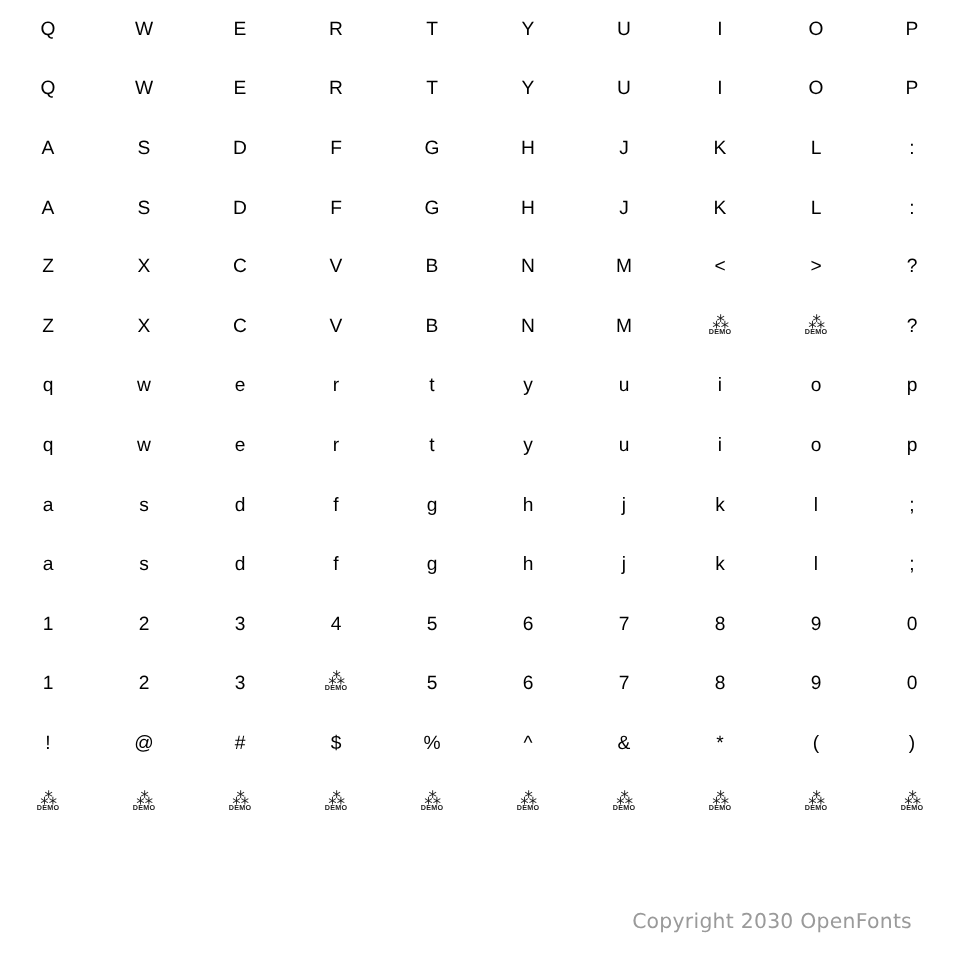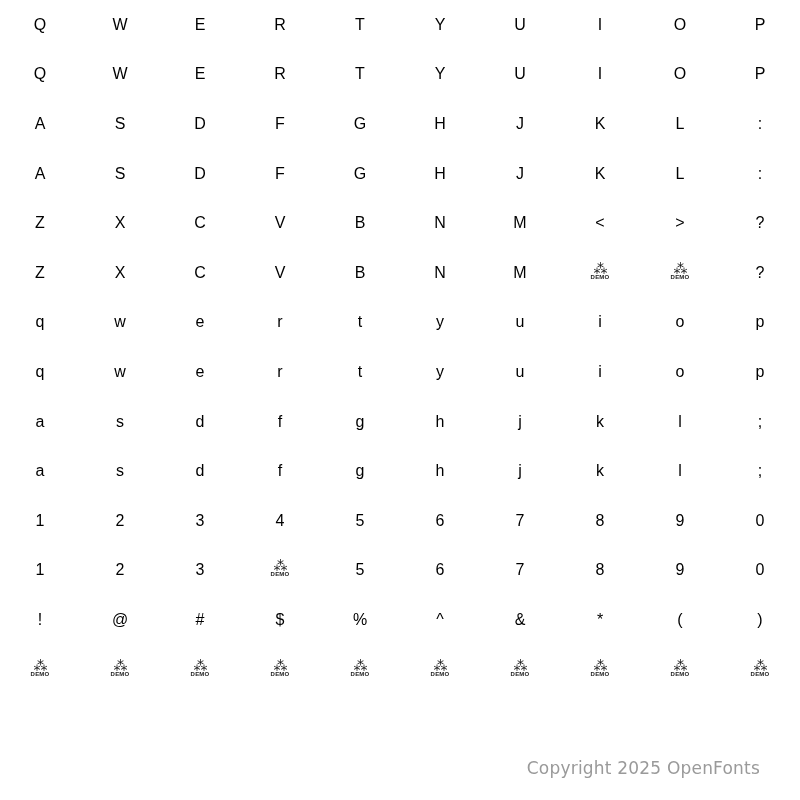--- a/index.html
+++ b/index.html
@@ -281,14 +281,14 @@
           <span class="word">DEMO</span>
         </span>
       </div>
       <div class="cell demo row-specimen">
         <span class="demo-mark">
           <span class="burst">⁂</span>
           <span class="word">DEMO</span>
         </span>
       </div>
     </div>
-  <div class="footer">Copyright 2025 OpenFonts</div>
+  <div class="footer">Copyright 2030 OpenFonts</div>
 </div>
 
 </body></html>

